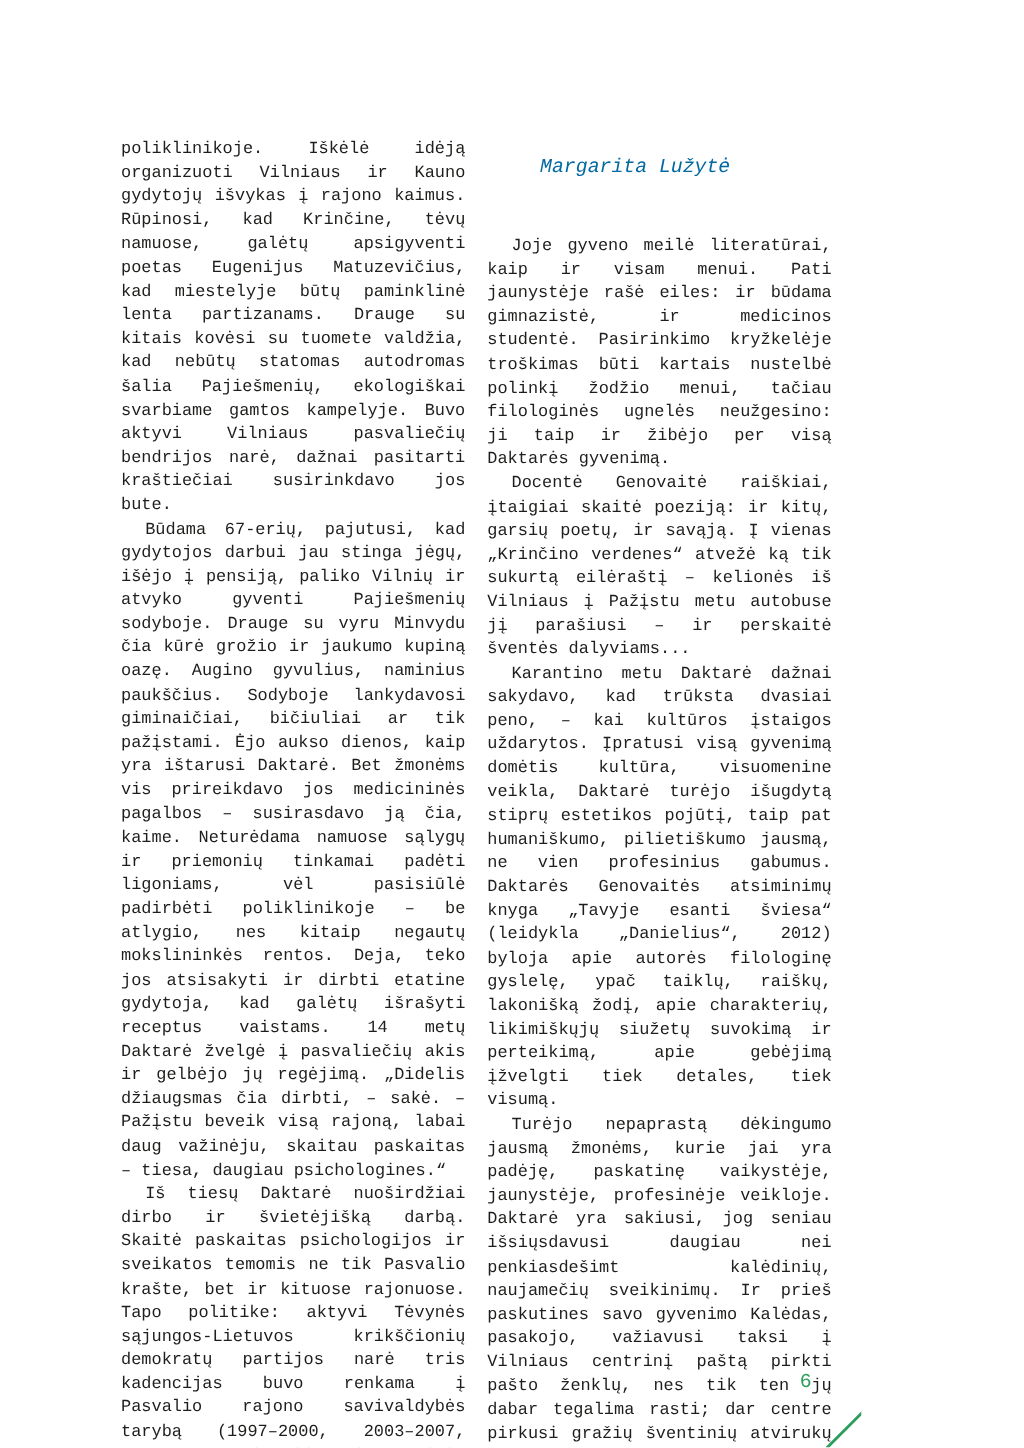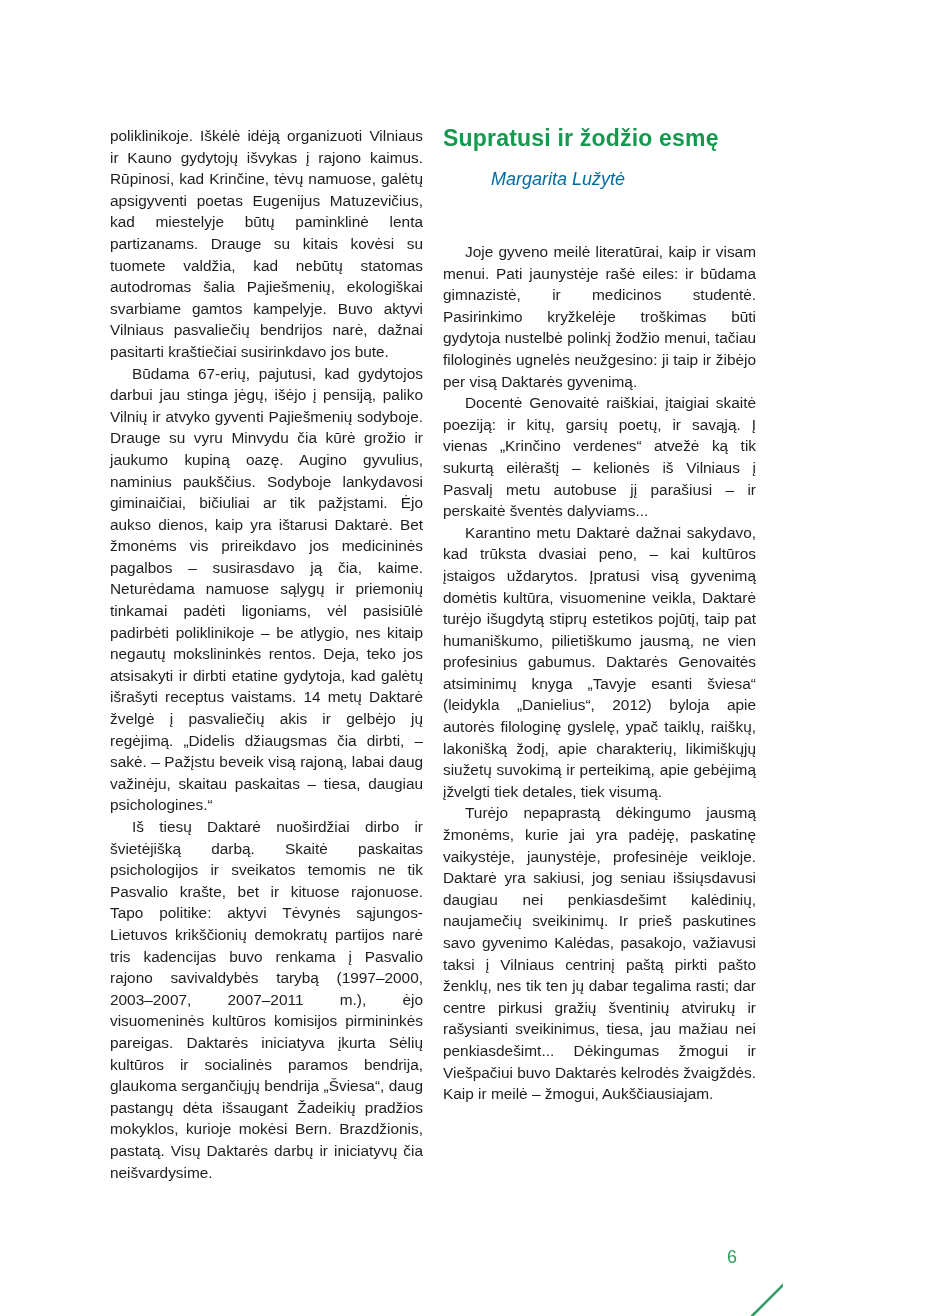--- a/index.html
+++ b/index.html
@@ -2,21 +2,21 @@
 <html><head>
 <meta charset="utf-8">
 <style>
   html, body { margin: 0; padding: 0; background: #ffffff; }
   .page {
     position: relative;
     width: 783px;
     height: 1316px;
     background: #ffffff;
     overflow: hidden;
-    font-family: Liberation Sans, sans-serif;
+    font-family: Liberation Mono, monospace;
     color: #1e1e1c;
   }
   .col { position: absolute; top: 125px; width: 313px; }
   .col-left { left: 110px; }
   .col-right { left: 443px; }
   .body-text {
     margin: 0;
     font-size: 15.4px;
     line-height: 21.6px;
     text-align: justify;
@@ -57,25 +57,24 @@
 <div class="page" style="color: rgb(30, 30, 28);">
 
   <div class="col col-left">
     <p class="body-text">poliklinikoje. Iškėlė idėją organizuoti Vilniaus ir Kauno gydytojų išvykas į rajono kaimus. Rūpinosi, kad Krinčine, tėvų namuose, galėtų apsigyventi poetas Eugenijus Matuzevičius, kad miestelyje būtų paminklinė lenta partizanams. Drauge su kitais kovėsi su tuomete valdžia, kad nebūtų statomas autodromas šalia Pajiešmenių, ekologiškai svarbiame gamtos kampelyje. Buvo aktyvi Vilniaus pasvaliečių bendrijos narė, dažnai pasitarti kraštiečiai susirinkdavo jos bute.</p>
     <p class="body-text indent">Būdama 67-erių, pajutusi, kad gydytojos darbui jau stinga jėgų, išėjo į pensiją, paliko Vilnių ir atvyko gyventi Pajiešmenių sodyboje. Drauge su vyru Minvydu čia kūrė grožio ir jaukumo kupiną oazę. Augino gyvulius, naminius paukščius. Sodyboje lankydavosi giminaičiai, bičiuliai ar tik pažįstami. Ėjo aukso dienos, kaip yra ištarusi Daktarė. Bet žmonėms vis prireikdavo jos medicininės pagalbos – susirasdavo ją čia, kaime. Neturėdama namuose sąlygų ir priemonių tinkamai padėti ligoniams, vėl pasisiūlė padirbėti poliklinikoje – be atlygio, nes kitaip negautų mokslininkės rentos. Deja, teko jos atsisakyti ir dirbti etatine gydytoja, kad galėtų išrašyti receptus vaistams. 14 metų Daktarė žvelgė į pasvaliečių akis ir gelbėjo jų regėjimą. „Didelis džiaugsmas čia dirbti, – sakė. – Pažįstu beveik visą rajoną, labai daug važinėju, skaitau paskaitas – tiesa, daugiau psichologines.“</p>
     <p class="body-text indent">Iš tiesų Daktarė nuoširdžiai dirbo ir švietėjišką darbą. Skaitė paskaitas psichologijos ir sveikatos temomis ne tik Pasvalio krašte, bet ir kituose rajonuose. Tapo politike: aktyvi Tėvynės sąjungos-Lietuvos krikščionių demokratų partijos narė tris kadencijas buvo renkama į Pasvalio rajono savivaldybės tarybą (1997–2000, 2003–2007, 2007–2011 m.), ėjo visuomeninės kultūros komisijos pirmininkės pareigas. Daktarės iniciatyva įkurta Sėlių kultūros ir socialinės paramos bendrija, glaukoma sergančiųjų bendrija „Šviesa“, daug pastangų dėta išsaugant Žadeikių pradžios mokyklos, kurioje mokėsi Bern. Brazdžionis, pastatą. Visų Daktarės darbų ir iniciatyvų čia neišvardysime.</p>
 
   </div>
 
   <div class="col col-right">
-    <h1 class="title" style="color: rgb(20, 153, 78);">Supratusi ir žodžio esmę</h1>
     <div class="author">Margarita Lužytė</div>
     <div class="body-block">
-      <p class="body-text indent">Joje gyveno meilė literatūrai, kaip ir visam menui. Pati jaunystėje rašė eiles: ir būdama gimnazistė, ir medicinos studentė. Pasirinkimo kryžkelėje troškimas būti gydytoja nustelbė polinkį žodžio menui, tačiau filologinės ugnelės neužgesino: ji taip ir žibėjo per visą Daktarės gyvenimą.</p>
-      <p class="body-text indent">Docentė Genovaitė raiškiai, įtaigiai skaitė poeziją: ir kitų, garsių poetų, ir savąją. Į vienas „Krinčino verdenes“ atvežė ką tik sukurtą eilėraštį – kelionės iš Vilniaus į Pasvalį metu autobuse jį parašiusi – ir perskaitė šventės dalyviams...</p>
+      <p class="body-text indent">Joje gyveno meilė literatūrai, kaip ir visam menui. Pati jaunystėje rašė eiles: ir būdama gimnazistė, ir medicinos studentė. Pasirinkimo kryžkelėje troškimas būti kartais nustelbė polinkį žodžio menui, tačiau filologinės ugnelės neužgesino: ji taip ir žibėjo per visą Daktarės gyvenimą.</p>
+      <p class="body-text indent">Docentė Genovaitė raiškiai, įtaigiai skaitė poeziją: ir kitų, garsių poetų, ir savąją. Į vienas „Krinčino verdenes“ atvežė ką tik sukurtą eilėraštį – kelionės iš Vilniaus į Pažįstu metu autobuse jį parašiusi – ir perskaitė šventės dalyviams...</p>
       <p class="body-text indent">Karantino metu Daktarė dažnai sakydavo, kad trūksta dvasiai peno, – kai kultūros įstaigos uždarytos. Įpratusi visą gyvenimą domėtis kultūra, visuomenine veikla, Daktarė turėjo išugdytą stiprų estetikos pojūtį, taip pat humaniškumo, pilietiškumo jausmą, ne vien profesinius gabumus. Daktarės Genovaitės atsiminimų knyga „Tavyje esanti šviesa“ (leidykla „Danielius“, 2012) byloja apie autorės filologinę gyslelę, ypač taiklų, raiškų, lakonišką žodį, apie charakterių, likimiškųjų siužetų suvokimą ir perteikimą, apie gebėjimą įžvelgti tiek detales, tiek visumą.</p>
       <p class="body-text indent">Turėjo nepaprastą dėkingumo jausmą žmonėms, kurie jai yra padėję, paskatinę vaikystėje, jaunystėje, profesinėje veikloje. Daktarė yra sakiusi, jog seniau išsiųsdavusi daugiau nei penkiasdešimt kalėdinių, naujamečių sveikinimų. Ir prieš paskutines savo gyvenimo Kalėdas, pasakojo, važiavusi taksi į Vilniaus centrinį paštą pirkti pašto ženklų, nes tik ten jų dabar tegalima rasti; dar centre pirkusi gražių šventinių atvirukų ir rašysianti sveikinimus, tiesa, jau mažiau nei penkiasdešimt... Dėkingumas žmogui ir Viešpačiui buvo Daktarės kelrodės žvaigždės. Kaip ir meilė – žmogui, Aukščiausiajam.</p>
     </div>
   </div>
 
   <div class="page-number page-number-left" style="color: rgb(44, 159, 94);">6</div>
   <div class="page-number page-number-right" style="color: rgb(44, 159, 94);">9</div>
 
   <svg class="diagonal" viewBox="0 0 144 140" xmlns="http://www.w3.org/2000/svg">
     <line x1="4" y1="138" x2="140" y2="2" stroke="#2c9f5e" stroke-width="2.6" stroke-linecap="round"></line>

